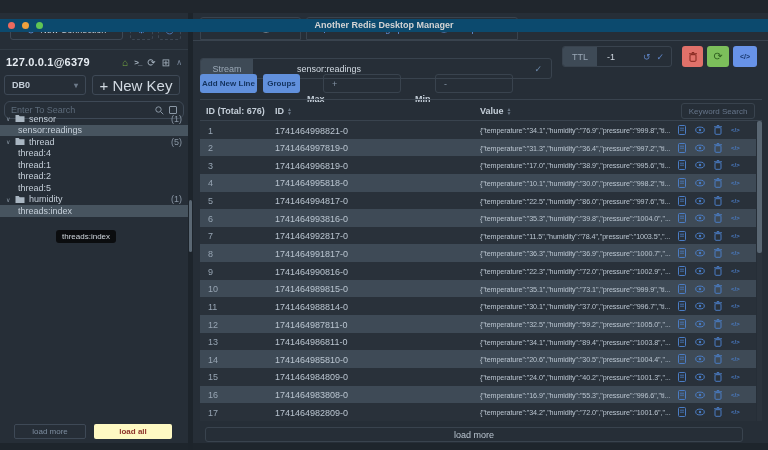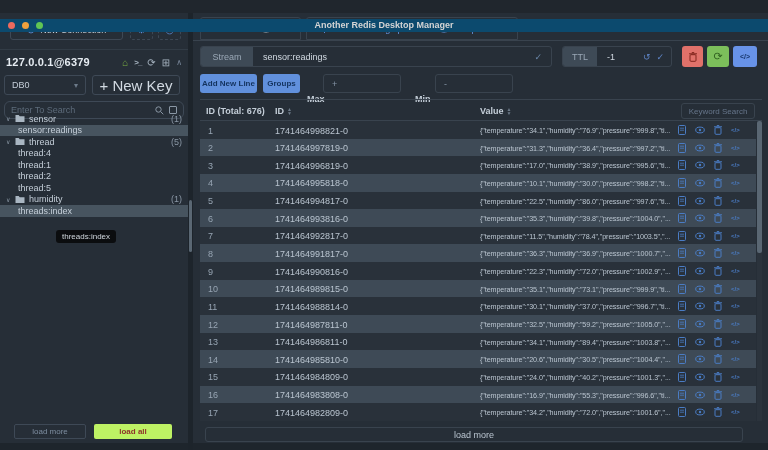--- a/index.html
+++ b/index.html
@@ -34,21 +34,21 @@
   .side-sep { position:absolute; top:36px; left:0; right:0; border-top:1px solid #323c46; }
 
   .conn-header { position:absolute; top:42px; left:6px; right:6px; height:14px; display:flex; align-items:center; }
   .conn-name { font-size:11px; font-weight:bold; color:#e6ecf2; flex:1; letter-spacing:.2px; }
   .conn-icons { display:flex; gap:6px; font-size:10px; color:#a7b4c1; align-items:center; }
   .ic-home { color:#7cb342; }
   .ic-term { font-size:8px; font-weight:bold; letter-spacing:-1px; }
   .ic-collapse { font-size:8px; color:#79879a; }
 
   .db-select { position:absolute; top:62px; left:4px; width:82px; height:20px; border:1px solid #3e4956;
-    border-radius:3px; font-size:9px; color:#c4ced8; display:flex; align-items:center; padding:0 7px; }
+    border-radius:3px; font-size:9px; color:#c4ced8; display:flex; align-items:center; padding:0 7px;font-weight:bold; }
   .db-caret { margin-left:auto; color:#6c7a89; font-size:8px; }
   .btn-newkey { position:absolute; top:62px; left:92px; width:88px; height:20px; border:1px solid #3e4956;
     border-radius:3px; font-size:15px; color:#d2dae2; display:flex; align-items:center; justify-content:center; }
 
   .search-box { position:absolute; top:88px; left:4px; width:180px; height:18px; border:1px solid #3e4956;
     border-radius:6px; display:flex; align-items:center; padding:0 6px; }
   .search-ph { font-size:9px; color:#5d6b7a; flex:1; }
   .sq-icon { width:8px; height:8px; border:1px solid #8a97a5; border-radius:1px; margin-left:5px; }
 
   .tree { position:absolute; top:100px; left:0; right:0; }
@@ -58,36 +58,36 @@
   .t-count { margin-left:auto; color:#8a97a5; }
   .tree-row.leaf { padding-left:18px; }
   .tree-row.leaf.selected { background:#47545f; }
 
   .tree-tooltip { position:absolute; top:217px; left:56px; background:#0b0d0f; color:#d2d9df;
     font-size:8px; padding:2px 6px; border-radius:3px; z-index:3; }
 
   .btn-loadmore-side { position:absolute; bottom:11px; left:14px; width:72px; height:15px;
     border:1px solid #3e4956; border-radius:2px; font-size:8px; color:#7e8ea0;
     display:flex; align-items:center; justify-content:center; z-index:2; }
-  .btn-loadall { position:absolute; bottom:11px; left:94px; width:78px; height:15px; background:#bef264;
+  .btn-loadall { position:absolute; bottom:11px; left:94px; width:78px; height:15px; background:#fef9c3;
     border-radius:2px; font-size:8px; color:#8e342b; font-weight:bold;
     display:flex; align-items:center; justify-content:center; z-index:2; }
 
   
   .tabbar { position:absolute; top:4px; left:0; right:0; height:24px; border-bottom:1px solid #39434e;
     display:flex; align-items:flex-end; padding-left:7px; gap:5px; }
   .tab { height:23px; border:1px solid #39434e; border-radius:3px 3px 0 0; display:flex; align-items:center;
     padding:0 9px; gap:5px; font-size:9px; color:#b4bfcb; background:#262e37; }
   .tab.active { color:#6d9ff2; }
   .tab .ic-info { color:#8a97a5; font-size:9px; }
   .tab .close-x { color:#8a97a5; margin-left:4px; font-size:9px; }
 
   
-  .stream-group { position:absolute; top:33px; left:7px; width:352px; height:21px; border:1px solid #39434e;
-    border-radius:3px; display:flex; align-items:center; overflow:hidden; }
+  .stream-group { position:absolute; top:45px; left:7px; width:352px; height:21px; border:1px solid #39434e;
+    border-radius:3px; display:flex; align-items:center; overflow:hidden;gap:34px; }
   .grp-label { background:#3e4a56; height:100%; display:flex; align-items:center; justify-content:center;
     font-size:9px; color:#9aa8b6; flex:0 0 auto; }
   .stream-group .grp-label { width:52px; }
   .grp-value { flex:1; padding-left:10px; font-size:9px; color:#d2dae2; }
   .grp-check { padding-right:9px; color:#6b88aa; font-size:9px; }
 
   .ttl-group { position:absolute; top:33px; left:369px; width:110px; height:21px; border:1px solid #39434e;
     border-radius:3px; display:flex; align-items:center; overflow:hidden; }
   .ttl-group .grp-label { width:34px; }
   .ttl-icons { display:flex; gap:6px; padding-right:7px; color:#5f86c9; font-size:9px; }

